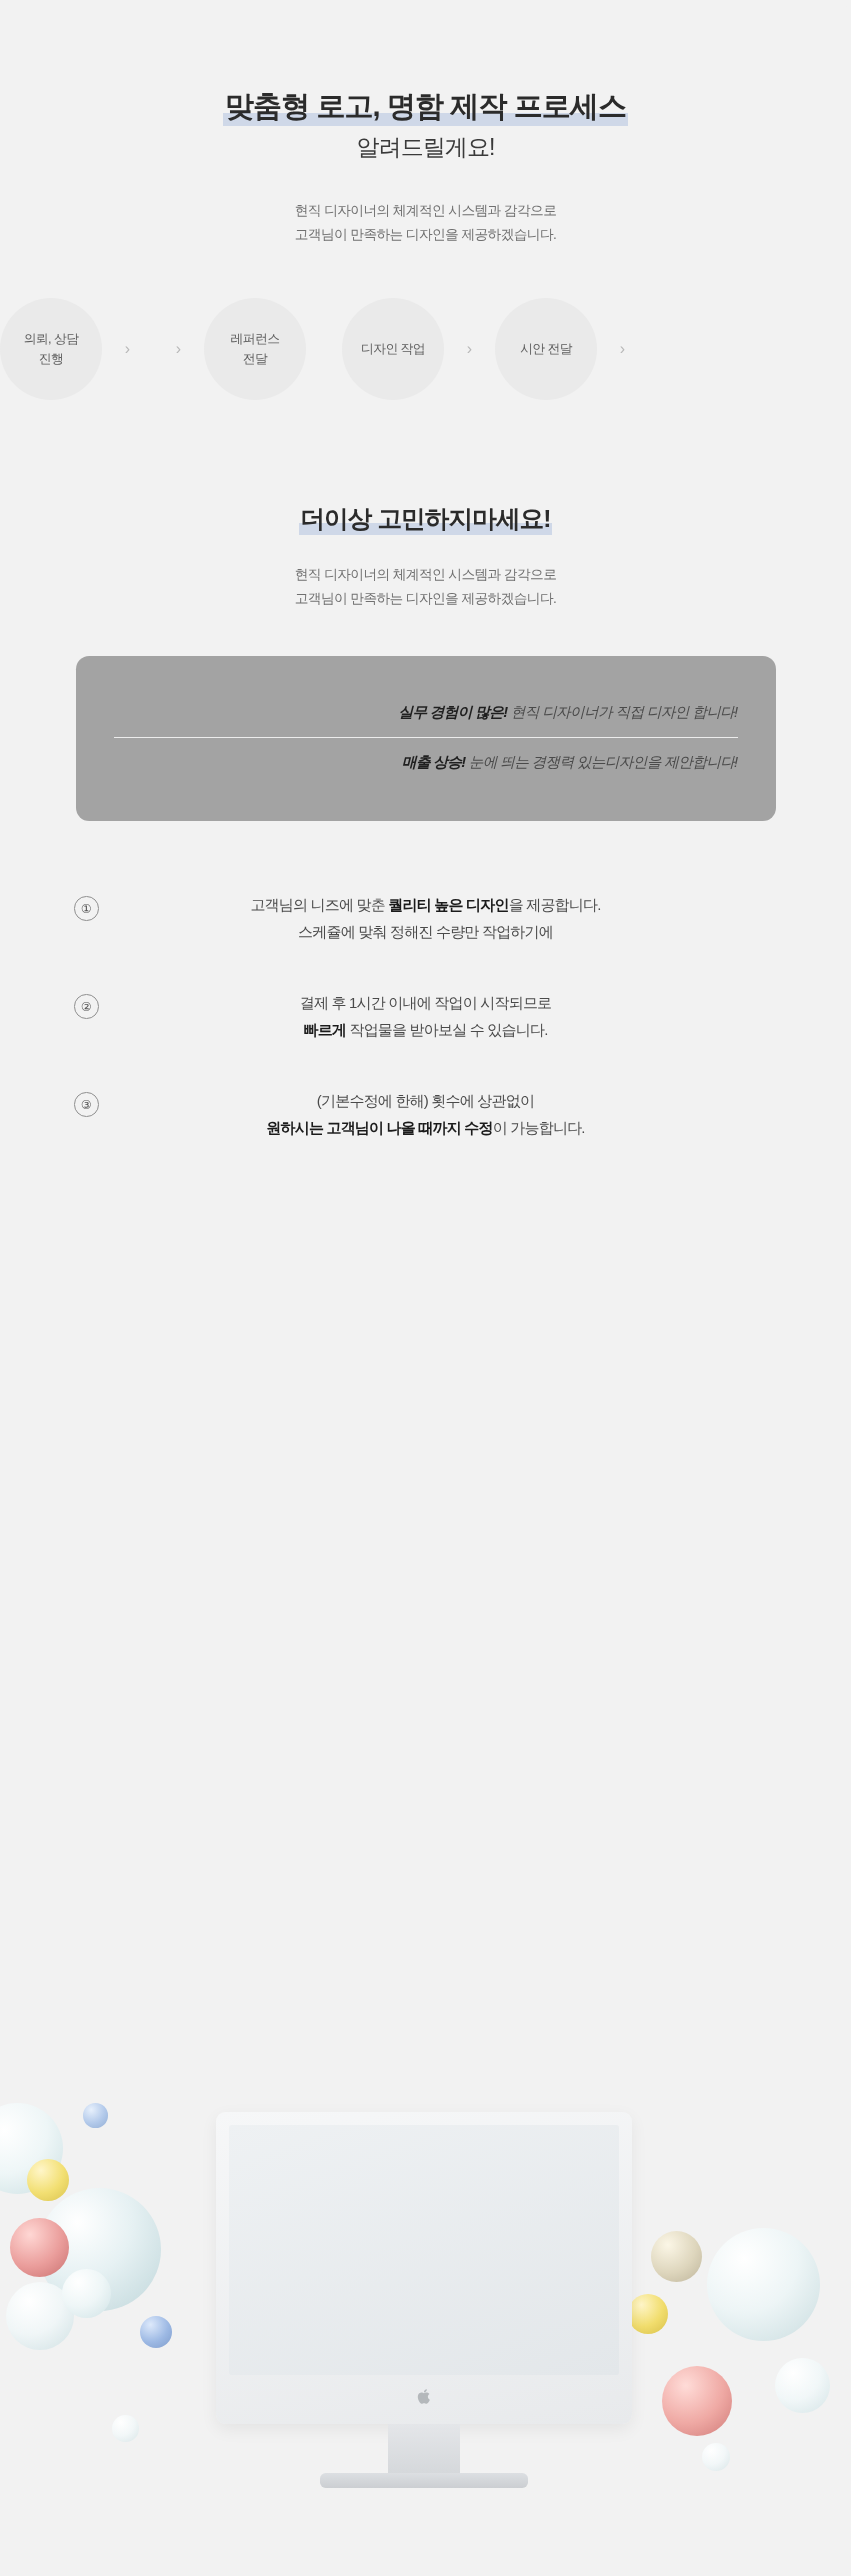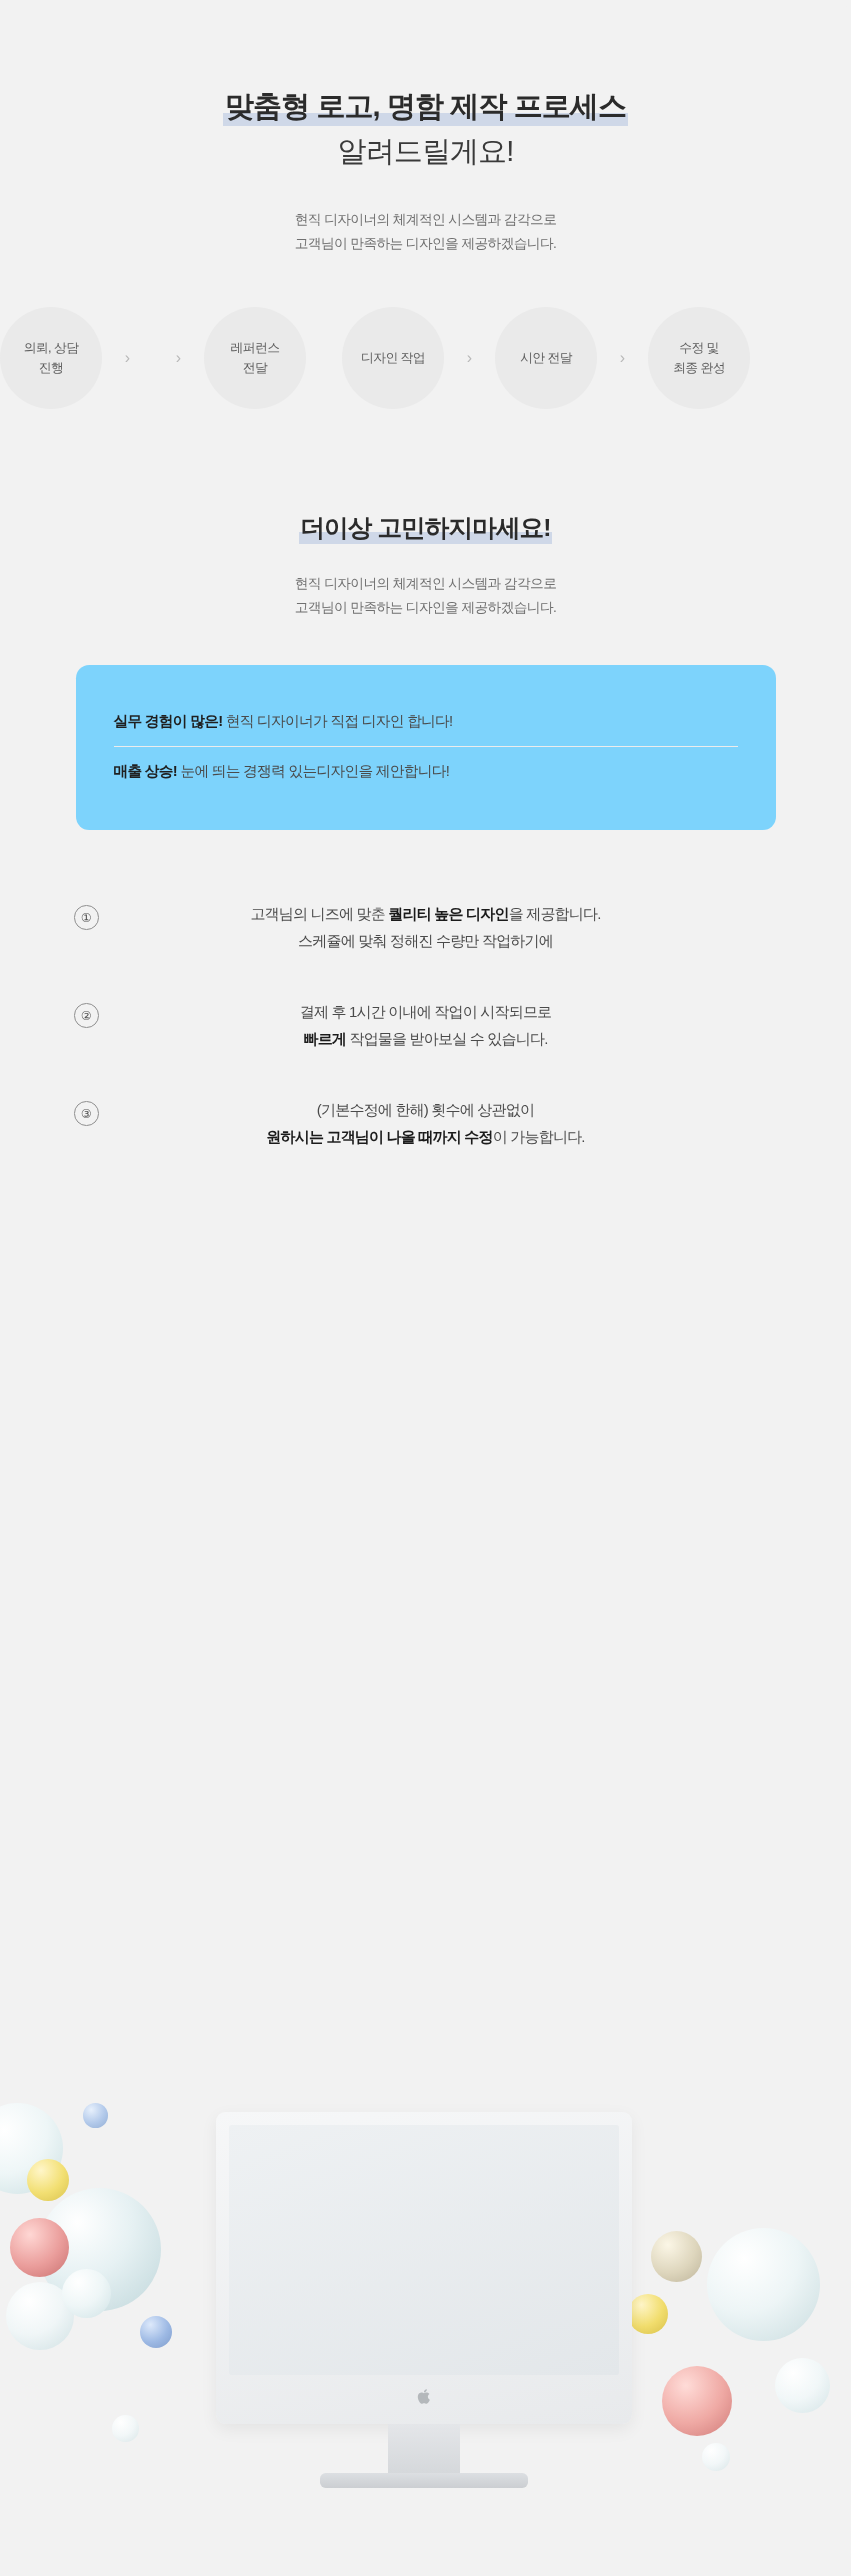--- a/index.html
+++ b/index.html
@@ -26,21 +26,21 @@
     font-weight: bold;
     color: #2b2b2b;
     letter-spacing: -0.9px;
     line-height: 1.35;
     background: linear-gradient(to top, #cfd8e8 0%, #cfd8e8 34%, rgba(207,216,232,0) 34%);
     padding: 0 1.9px;
   }
   .title-line2 {
     display: block;
     margin-top: 5.7px;
-    font-size: 29px;
+    font-size: 23px;
     font-weight: normal;
     color: #3a3a3a;
     letter-spacing: -0.9px;
   }
   .subtext {
     margin-top: 36px;
     font-size: 13.7px;
     line-height: 1.75;
     color: #707070;
     letter-spacing: -0.6px;
@@ -97,24 +97,25 @@
     font-size: 13.7px;
     line-height: 1.75;
     color: #707070;
     letter-spacing: -0.6px;
   }
 
   
   .card {
     margin: 45px auto 0;
     width: 700px;
-    background: #7dd3fc;
+    background: #a3a3a3;
     border-radius: 13.2px;
     padding: 32px 38px 34px;
-    text-align: left;
+    text-align: right;
+    font-style: italic;
   }
   .card-row {
     font-size: 14.7px;
     color: #4a4a4a;
     letter-spacing: -0.7px;
     padding: 15px 0;
   }
   .card-row + .card-row { border-top: 0.9px solid #ececec; }
   .card-row b { color: #1f1f1f; font-weight: bold; }
 
@@ -246,26 +247,20 @@
             <span>디자인 작업</span>
           </span>
         </div>
         <div class="chev">›</div>
         <div class="circle">
           <span>
             <span>시안 전달</span>
           </span>
         </div>
         <div class="chev">›</div>
-        <div class="circle">
-          <span>
-            <span>수정 및</span><br>
-            <span>최종 완성</span>
-          </span>
-        </div>
       </div>
     </div>
   </div>
 
   <div class="sec2">
     <span class="title2">더이상 고민하지마세요!</span>
     <div class="subtext2">
       <div>현직 디자이너의 체계적인 시스템과 감각으로</div>
       <div>고객님이 만족하는 디자인을 제공하겠습니다.</div>
     </div>

